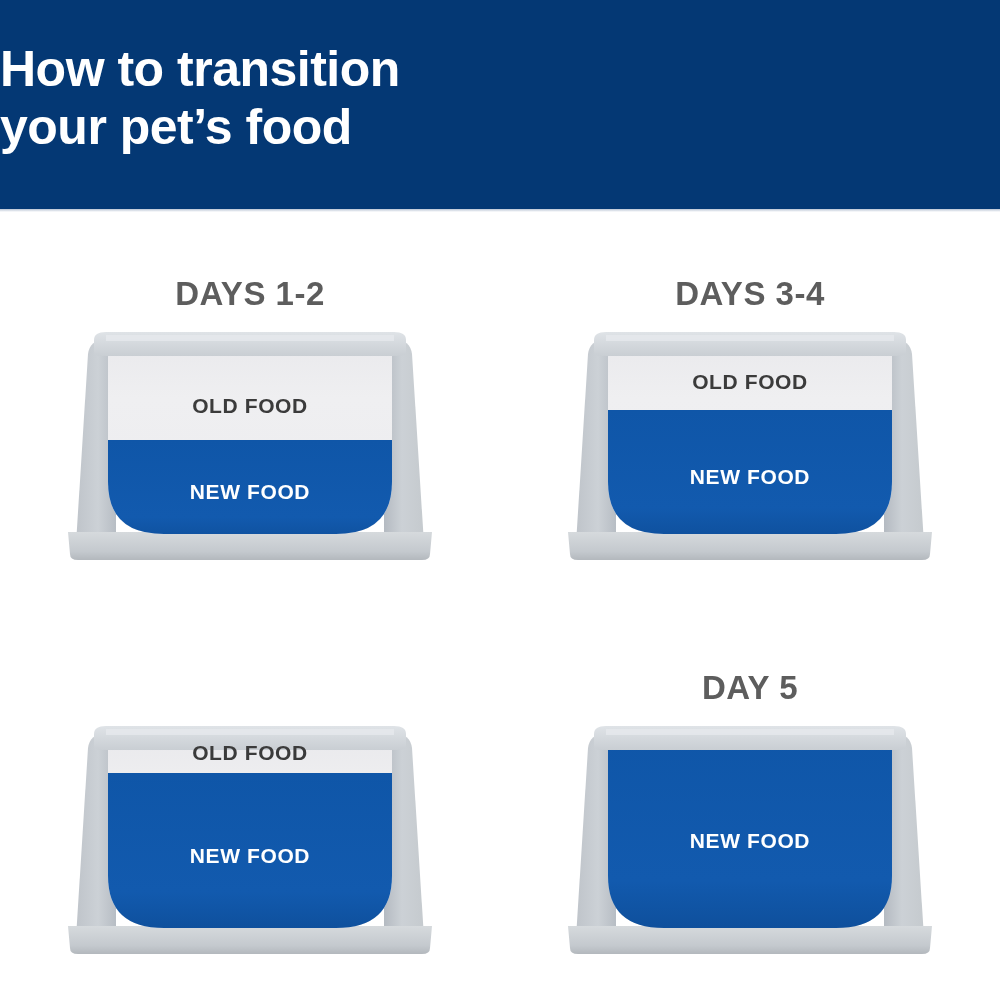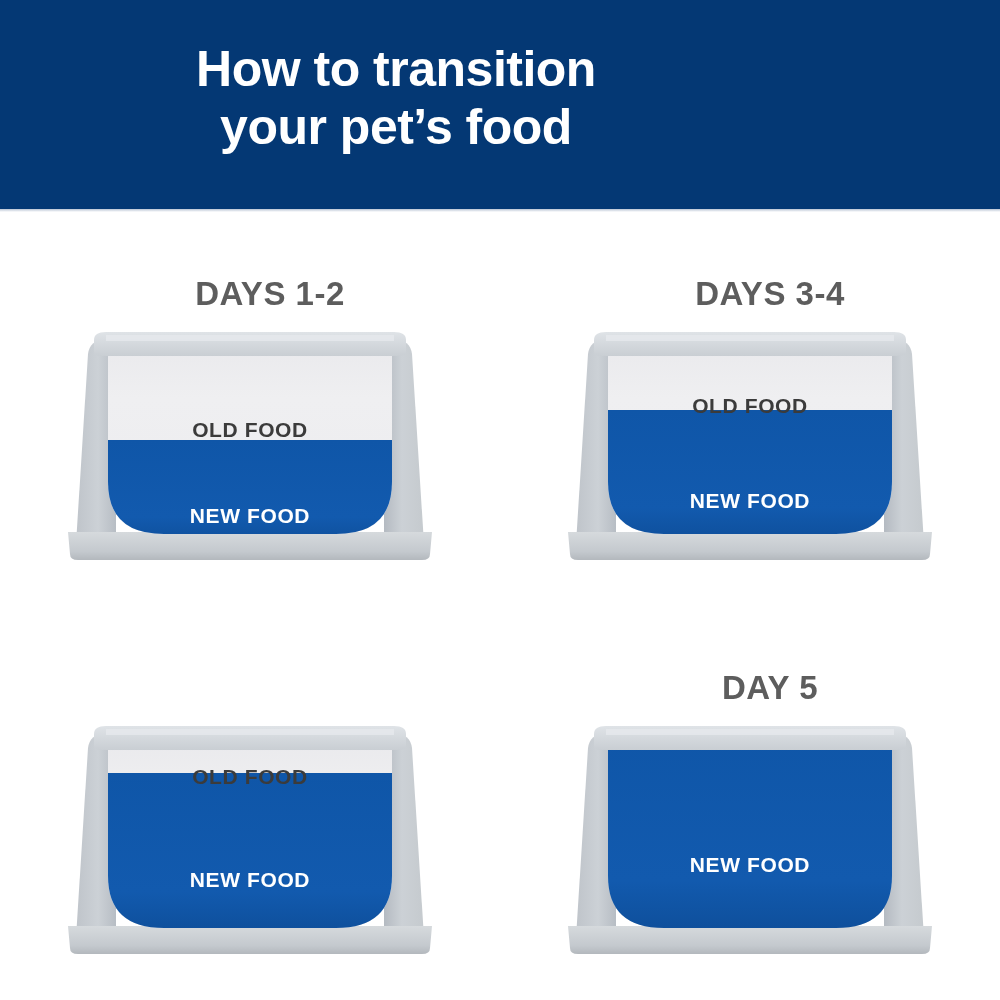--- a/index.html
+++ b/index.html
@@ -23,21 +23,21 @@
     width: 1000px;
     height: 209px;
     background: #043874;
     box-sizing: border-box;
   }
   #header-title {
     position: absolute;
     left: 0;
     top: 40px;
     width: 792px;
-    text-align: center;
+    text-align: left;
     color: #ffffff;
     font-family: "Liberation Sans", sans-serif;
     font-weight: bold;
     font-size: 50px;
     line-height: 58px;
     letter-spacing: -0.5px;
     white-space: pre-line;
   }
   #header-underline {
     position: absolute;
@@ -70,21 +70,20 @@
     position: absolute;
     left: 0;
     top: 63px;
     width: 500px;
     text-align: center;
     color: #5d5d5d;
     font-family: "Liberation Sans", sans-serif;
     font-weight: bold;
     font-size: 33px;
     letter-spacing: 0.5px;
-    padding-left: 20px;
   }
 
   
   .bowl-wrap {
     position: absolute;
     left: 60px;
     top: 120px;
     width: 380px;
     height: 245px;
   }
@@ -96,21 +95,20 @@
   .food-label {
     position: absolute;
     left: 0;
     width: 380px;
     text-align: center;
     font-family: "Liberation Sans", sans-serif;
     font-weight: bold;
     font-size: 21px;
     letter-spacing: 0.6px;
     pointer-events: none;
-    margin-top: 24px;
   }
   .food-label.old { color: #3b3b3b; }
   .food-label.new { color: #ffffff; }
 </style>
 </head>
 <body>
 
 <div id="header-band">
   <div id="header-title">How to transition
 your pet’s food</div>

